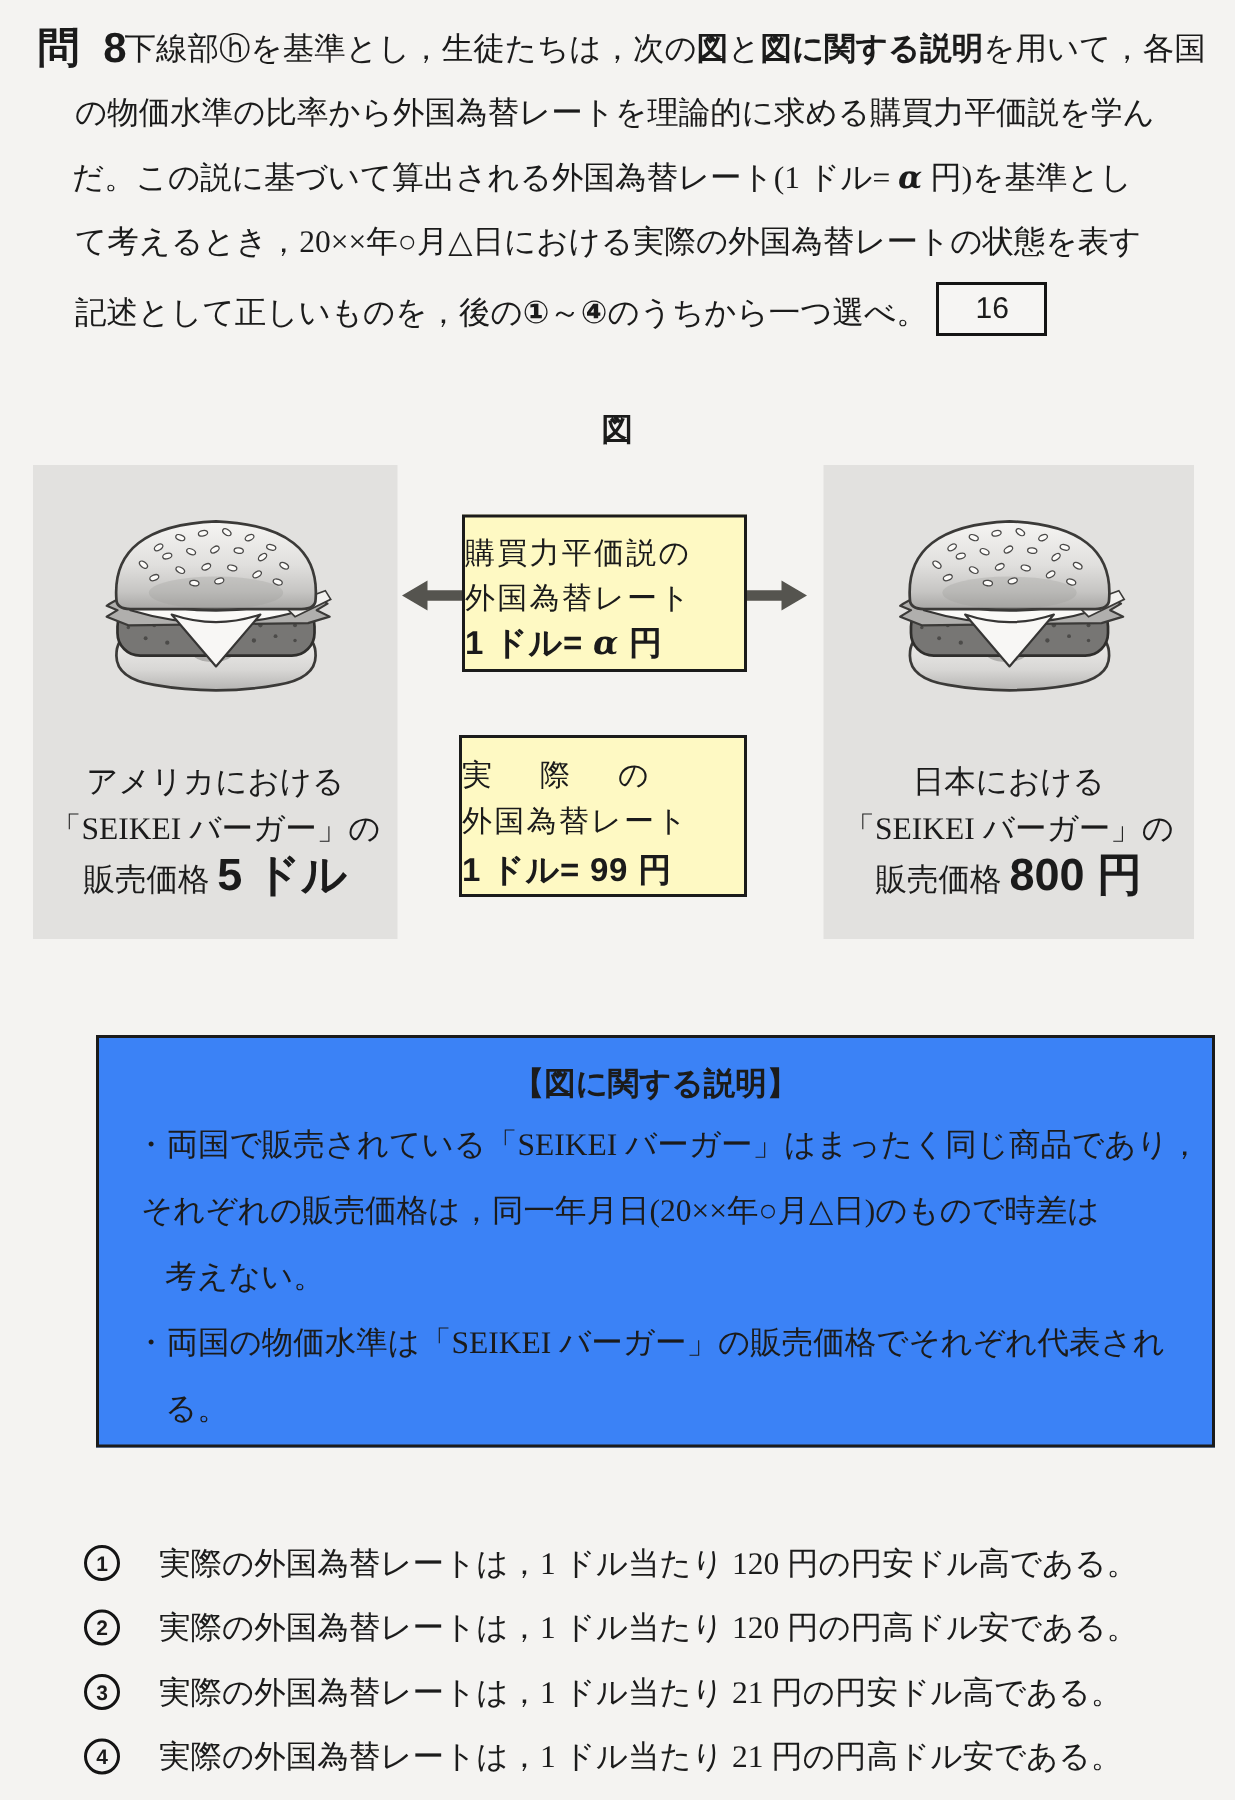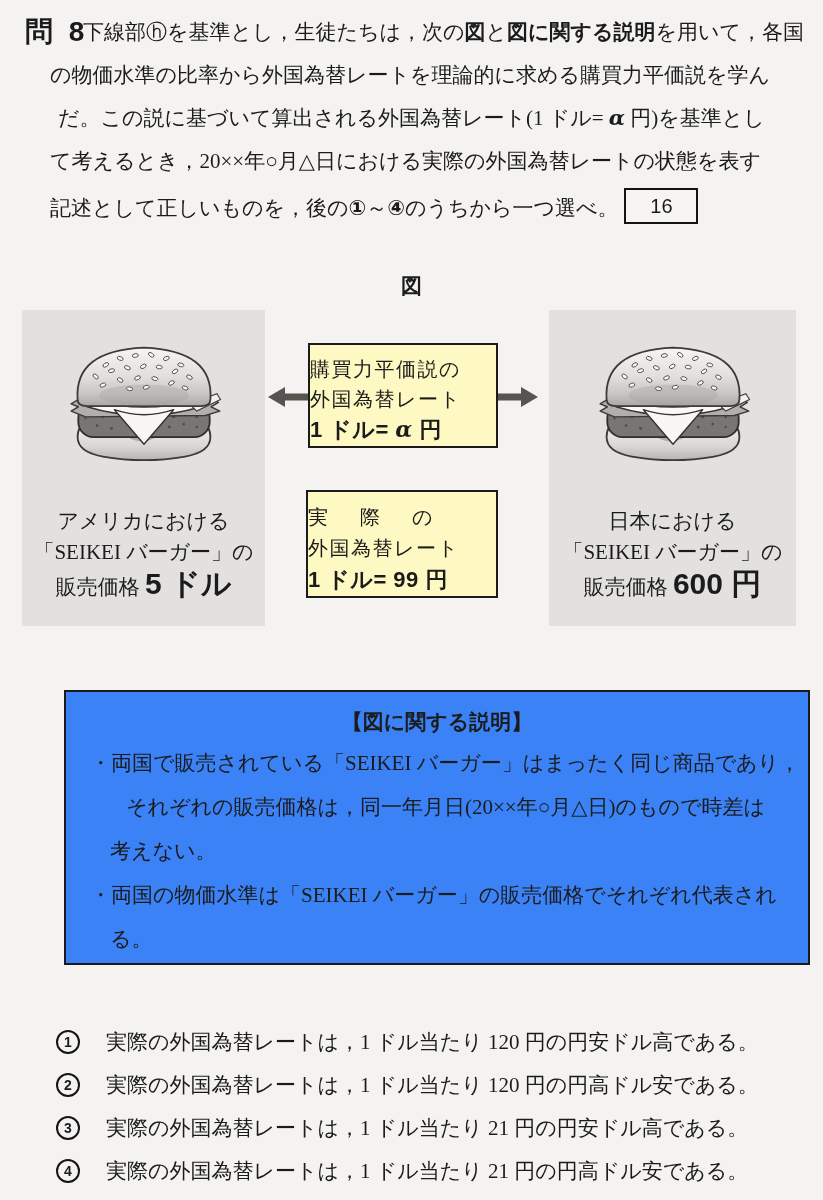--- a/index.html
+++ b/index.html
@@ -17,21 +17,21 @@
 
   
   .q-num{
     position:absolute;left:25px;top:20px;
     font-family:"Liberation Sans","DejaVu Sans",sans-serif;
     font-weight:700;font-size:28px;line-height:24px;letter-spacing:4px;
   }
   .q-line{position:absolute;font-size:21px;line-height:24px;white-space:nowrap;}
   .q-line-1{left:83px;top:20px;}
   .q-line-2{left:50px;top:63px;}
-  .q-line-3{left:58px;top:106px;}
+  .q-line-3{left:48px;top:106px;}
   .q-line-4{left:50px;top:149px;}
   .q-line-5{left:50px;top:192px;}
   .answer-box{
     display:inline-flex;justify-content:center;align-items:center;
     width:70px;height:32px;margin-left:6px;
     border:2.5px solid #141414;background:#f6f5f3;
     font-family:"Liberation Sans","DejaVu Sans",sans-serif;
     font-size:20px;font-weight:400;
     vertical-align:middle;transform:translateY(-4px);
   }
@@ -69,21 +69,21 @@
     position:absolute;left:64px;top:690px;width:746px;height:275px;
     border:2px solid #1b1b1b;box-sizing:border-box;background:#3b82f6;
   }
   .expl-title{
     position:absolute;left:0;top:16px;width:100%;text-align:center;
     font-family:"Liberation Sans","DejaVu Sans",sans-serif;
     font-weight:700;font-size:21px;
   }
   .expl-line{position:absolute;font-size:21px;line-height:26px;white-space:nowrap;}
   .expl-line.l0{left:24px;top:58px;}
-  .expl-line.l1{left:60px;top:102px;}
+  .expl-line.l1{left:28px;top:102px;}
   .expl-line.l2{left:44px;top:146px;}
   .expl-line.l3{left:24px;top:190px;}
   .expl-line.l4{left:44px;top:234px;}
 
   
   .option{position:absolute;left:0;width:823px;height:26px;}
   .opt-0{top:1030px;} .opt-1{top:1073px;} .opt-2{top:1116px;} .opt-3{top:1159px;}
   .opt-marker{
     position:absolute;left:56px;top:0;
     width:20px;height:20px;border:2.2px solid #141414;border-radius:50%;
@@ -195,21 +195,21 @@
     </div>
   </div>
 
   <div class="panel panel-right">
     <svg class="burger">
         <use href="#burger-sym"></use>
       </svg>
     <div class="caption">
       <div class="cap-line"><span>日本における</span></div>
       <div class="cap-line"><span>「SEIKEI バーガー」の</span></div>
-      <div class="cap-line"><span>販売価格 </span><span class="em">600 円</span></div>
+      <div class="cap-line"><span>販売価格 </span><span class="em">800 円</span></div>
     </div>
   </div>
 
   <svg class="arrow arrow-l" width="40" height="22" viewBox="0 0 40 22">
     <path d="M40,7.5 L17,7.5 L17,1 L0,11 L17,21 L17,14.5 L40,14.5 Z" fill="#55544f"></path>
   </svg>
   <svg class="arrow arrow-r" width="40" height="22" viewBox="0 0 40 22">
     <path d="M0,7.5 L23,7.5 L23,1 L40,11 L23,21 L23,14.5 L0,14.5 Z" fill="#55544f"></path>
   </svg>
 

